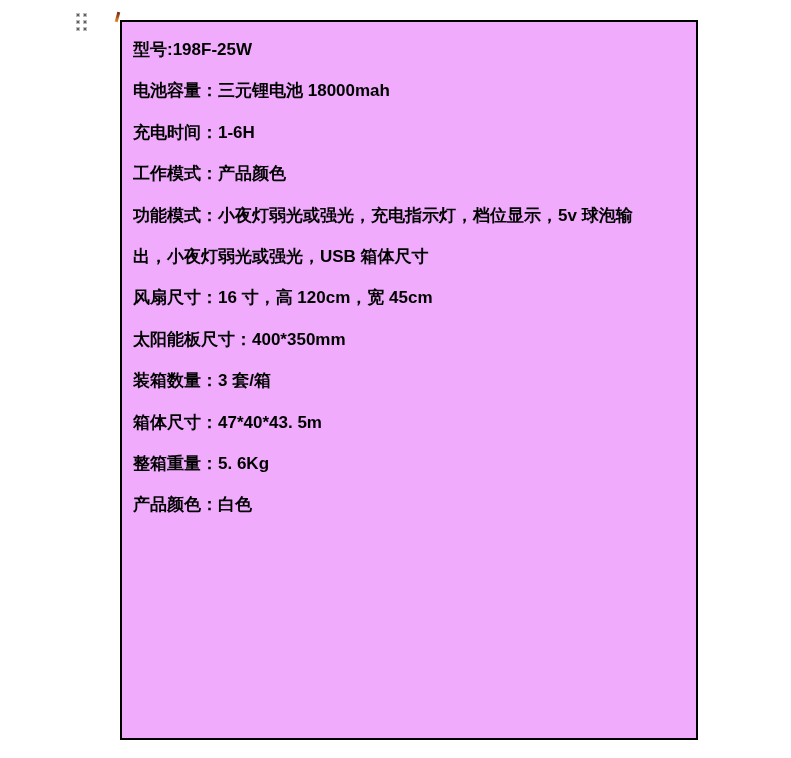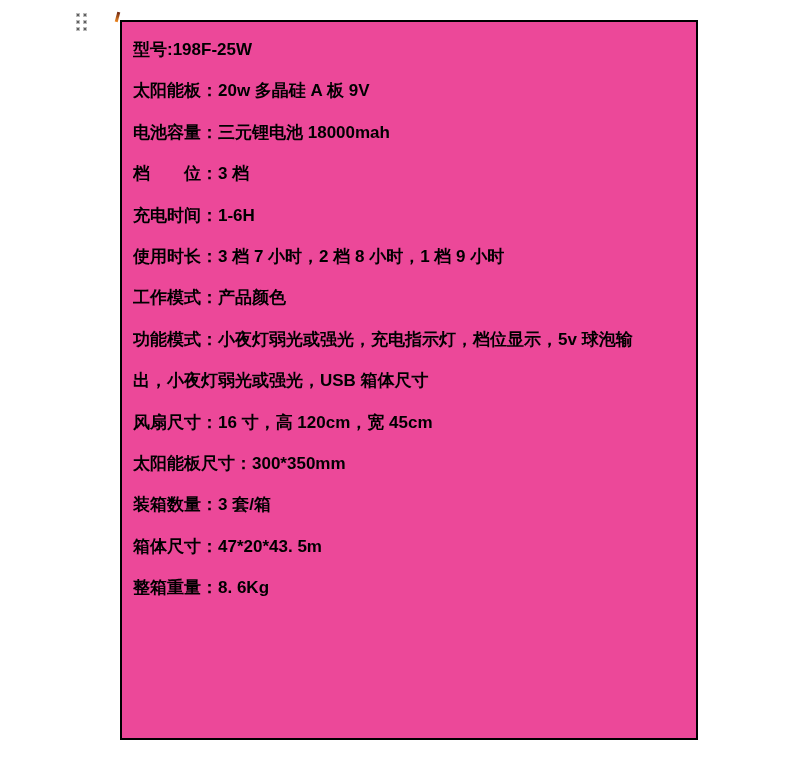--- a/index.html
+++ b/index.html
@@ -50,21 +50,21 @@
 
   
   .spec-box {
     position: absolute;
     left: 120px;
     top: 20px;
     width: 578px;
     height: 720px;
     box-sizing: border-box;
     border: 2px solid #000000;
-    background: #ec4899;
+    background: #f0abfc;
     padding: 7px 8px 16px 11px;
     overflow: hidden;
   }
   .spec-line {
     height: 41.4px;
     line-height: 41.4px;
     font-size: 17px;
     font-weight: bold;
     color: #000000;
     white-space: pre;
@@ -80,26 +80,24 @@
   <span class="dot"></span>
   <span class="dot"></span>
   <span class="dot"></span>
   <span class="dot"></span>
 </div>
 
 <div class="anchor-mark"></div>
 
 <div class="spec-box">
   <div class="spec-line">型号:198F-25W</div>
-  <div class="spec-line">太阳能板：20w 多晶硅 A 板 9V</div>
   <div class="spec-line">电池容量：三元锂电池 18000mah</div>
-  <div class="spec-line">档　　位：3 档</div>
   <div class="spec-line">充电时间：1-6H</div>
-  <div class="spec-line">使用时长：3 档 7 小时，2 档 8 小时，1 档 9 小时</div>
   <div class="spec-line">工作模式：产品颜色</div>
   <div class="spec-line">功能模式：小夜灯弱光或强光，充电指示灯，档位显示，5v 球泡输</div>
   <div class="spec-line">出，小夜灯弱光或强光，USB 箱体尺寸</div>
   <div class="spec-line">风扇尺寸：16 寸，高 120cm，宽 45cm</div>
-  <div class="spec-line">太阳能板尺寸：300*350mm</div>
+  <div class="spec-line">太阳能板尺寸：400*350mm</div>
   <div class="spec-line">装箱数量：3 套/箱</div>
-  <div class="spec-line">箱体尺寸：47*20*43. 5m</div>
-  <div class="spec-line">整箱重量：8. 6Kg</div>
+  <div class="spec-line">箱体尺寸：47*40*43. 5m</div>
+  <div class="spec-line">整箱重量：5. 6Kg</div>
+  <div class="spec-line">产品颜色：白色</div>
 </div>
 
 </body></html>

